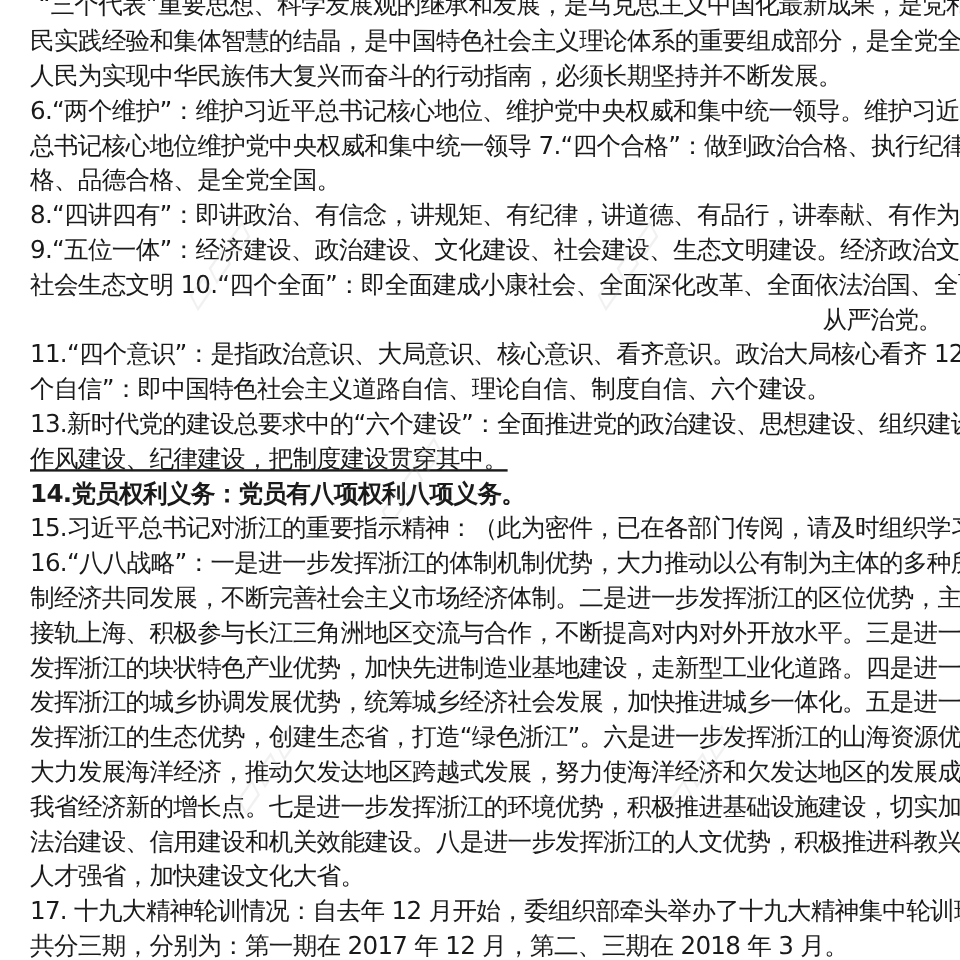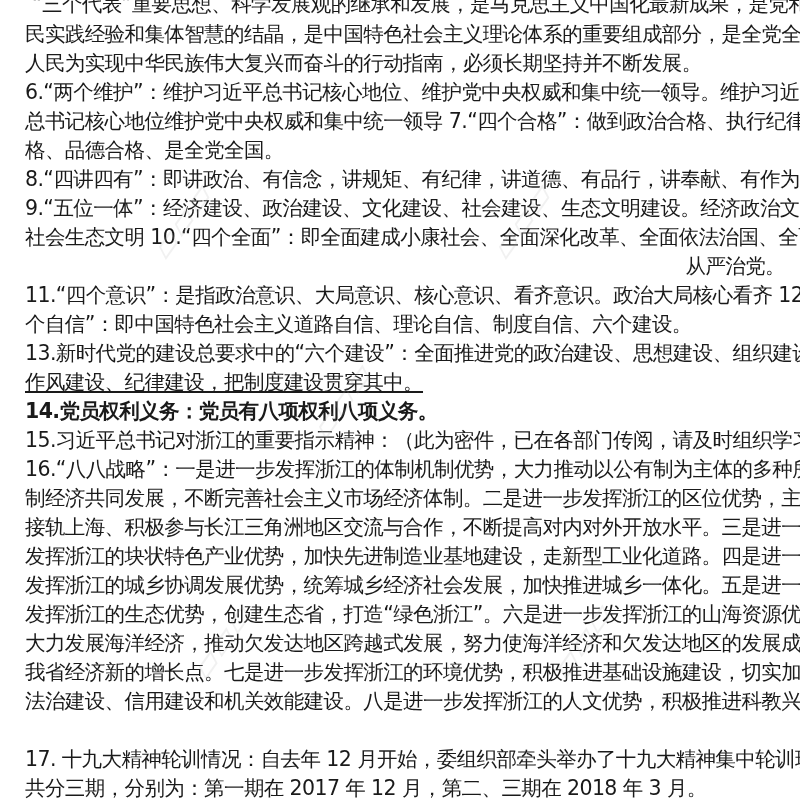--- a/index.html
+++ b/index.html
@@ -43,20 +43,21 @@
   <div class="line" style="top:426px;">15.习近平总书记对浙江的重要指示精神：（此为密件，已在各部门传阅，请及时组织学习）</div>
   <div class="line" style="top:455px;">16.“八八战略”：一是进一步发挥浙江的体制机制优势，大力推动以公有制为主体的多种所有</div>
   <div class="line" style="top:484px;">制经济共同发展，不断完善社会主义市场经济体制。二是进一步发挥浙江的区位优势，主动</div>
   <div class="line" style="top:513px;">接轨上海、积极参与长江三角洲地区交流与合作，不断提高对内对外开放水平。三是进一步</div>
   <div class="line" style="top:542px;">发挥浙江的块状特色产业优势，加快先进制造业基地建设，走新型工业化道路。四是进一步</div>
   <div class="line" style="top:571px;">发挥浙江的城乡协调发展优势，统筹城乡经济社会发展，加快推进城乡一体化。五是进一步</div>
   <div class="line" style="top:600px;">发挥浙江的生态优势，创建生态省，打造“绿色浙江”。六是进一步发挥浙江的山海资源优势，</div>
   <div class="line" style="top:629px;">大力发展海洋经济，推动欠发达地区跨越式发展，努力使海洋经济和欠发达地区的发展成为</div>
   <div class="line" style="top:658px;">我省经济新的增长点。七是进一步发挥浙江的环境优势，积极推进基础设施建设，切实加强</div>
   <div class="line" style="top:687px;">法治建设、信用建设和机关效能建设。八是进一步发挥浙江的人文优势，积极推进科教兴省、</div>
+  <div class="line" style="top:716px;">人才强省，加快建设文化大省。</div>
   <div class="line" style="top:745px;">17. 十九大精神轮训情况：自去年 12 月开始，委组织部牵头举办了十九大精神集中轮训班，</div>
   <div class="line" style="top:774px;">共分三期，分别为：第一期在 2017 年 12 月，第二、三期在 2018 年 3 月。</div>
 
   <div class="watermark" style="left:140px;top:200px;">▱▱▱</div>
   <div class="watermark" style="left:480px;top:200px;">▱▱▱</div>
   <div class="watermark" style="left:300px;top:380px;">▱▱▱</div>
   <div class="watermark" style="left:180px;top:620px;">▱▱▱</div>
   <div class="watermark" style="left:540px;top:620px;">▱▱▱</div>
 </div>
 

